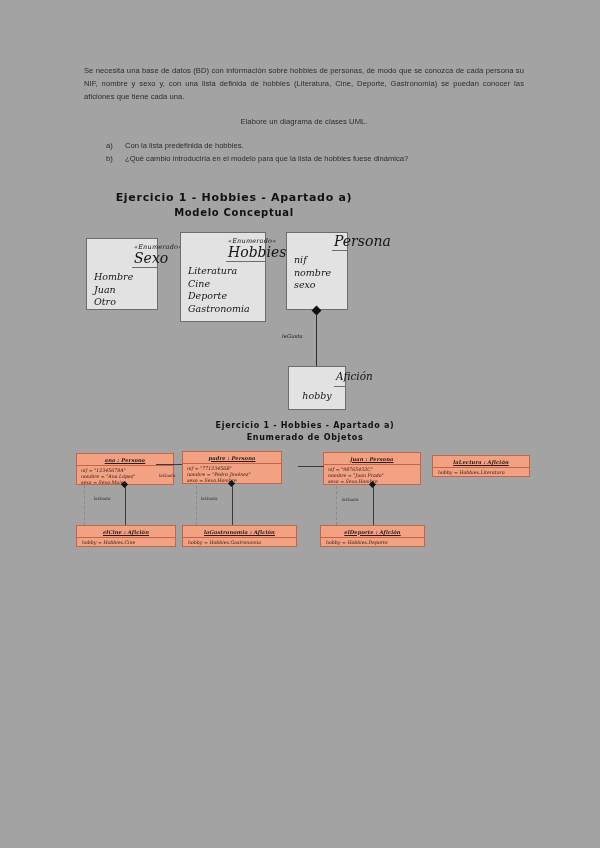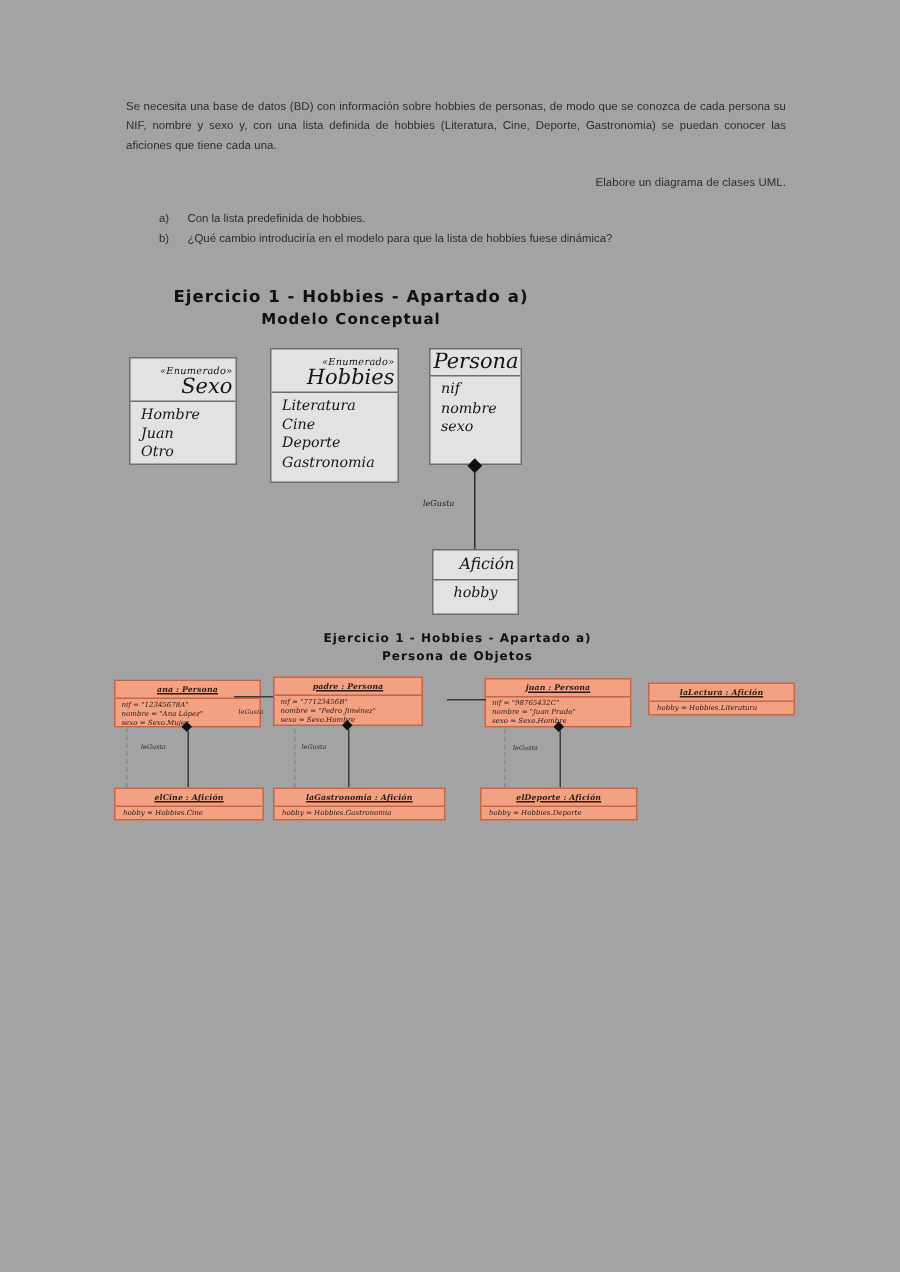--- a/index.html
+++ b/index.html
@@ -30,21 +30,21 @@
     width: 440px;
   }
   .para {
     font-size: 7.6px;
     line-height: 13.2px;
     text-align: justify;
     color: #2b2b2b;
     margin: 0 0 11px 0;
     letter-spacing: 0.06px;
   }
-  .para.single { text-align: right; }
+  .para.single { text-align: center; }
   .list {
     margin: 0;
     padding: 0;
     list-style: none;
   }
   .list-item {
     font-size: 7.6px;
     line-height: 13.4px;
     color: #2b2b2b;
     display: flex;
@@ -77,23 +77,24 @@
     position: absolute;
     background: #e2e2e2;
     border: 1.1px solid #6d6d6d;
     box-sizing: border-box;
     font-family: "DejaVu Serif", serif;
     font-style: italic;
     color: #141414;
   }
   .cbox .chead {
     border-bottom: 1.1px solid #6d6d6d;
-    text-align: right;
+    text-align: left;
     padding: 3px 2px 3px 2px;
     line-height: 11px;
+    margin-left: 45px;
   }
   .cbox .chead .stereo { font-size: 6.5px; display: block; letter-spacing: .2px; }
   .cbox .chead .cname  { font-size: 14px; display: block; }
   .cbox .cbody {
     padding: 3px 7px 4px 7px;
     font-size: 9.5px;
     line-height: 12.6px;
   }
   .cbox.simple .chead .cname { font-size: 10.5px; padding: 1px 0; }
 
@@ -257,21 +258,21 @@
       <div class="cbody" style="text-align:center;">
         <div>hobby</div>
       </div>
     </div>
   </div>
 
   <div id="objects">
 
     <div class="dg-title" style="position:absolute; left:0; top:0; width:490px;">
       <span>Ejercicio 1 - Hobbies - Apartado a)</span><br>
-      <span>Persona de Objetos</span>
+      <span>Enumerado de Objetos</span>
     </div>
 
     <div class="obox" style="left:16px; top:33px; width:98px; height:32px;">
       <div class="ohead">ana : Persona</div>
       <div class="obody">
         <span class="slot">nif = "12345678A"</span>
         <span class="slot">nombre = "Ana López"</span>
         <span class="slot">sexo = Sexo.Mujer</span>
       </div>
     </div>

